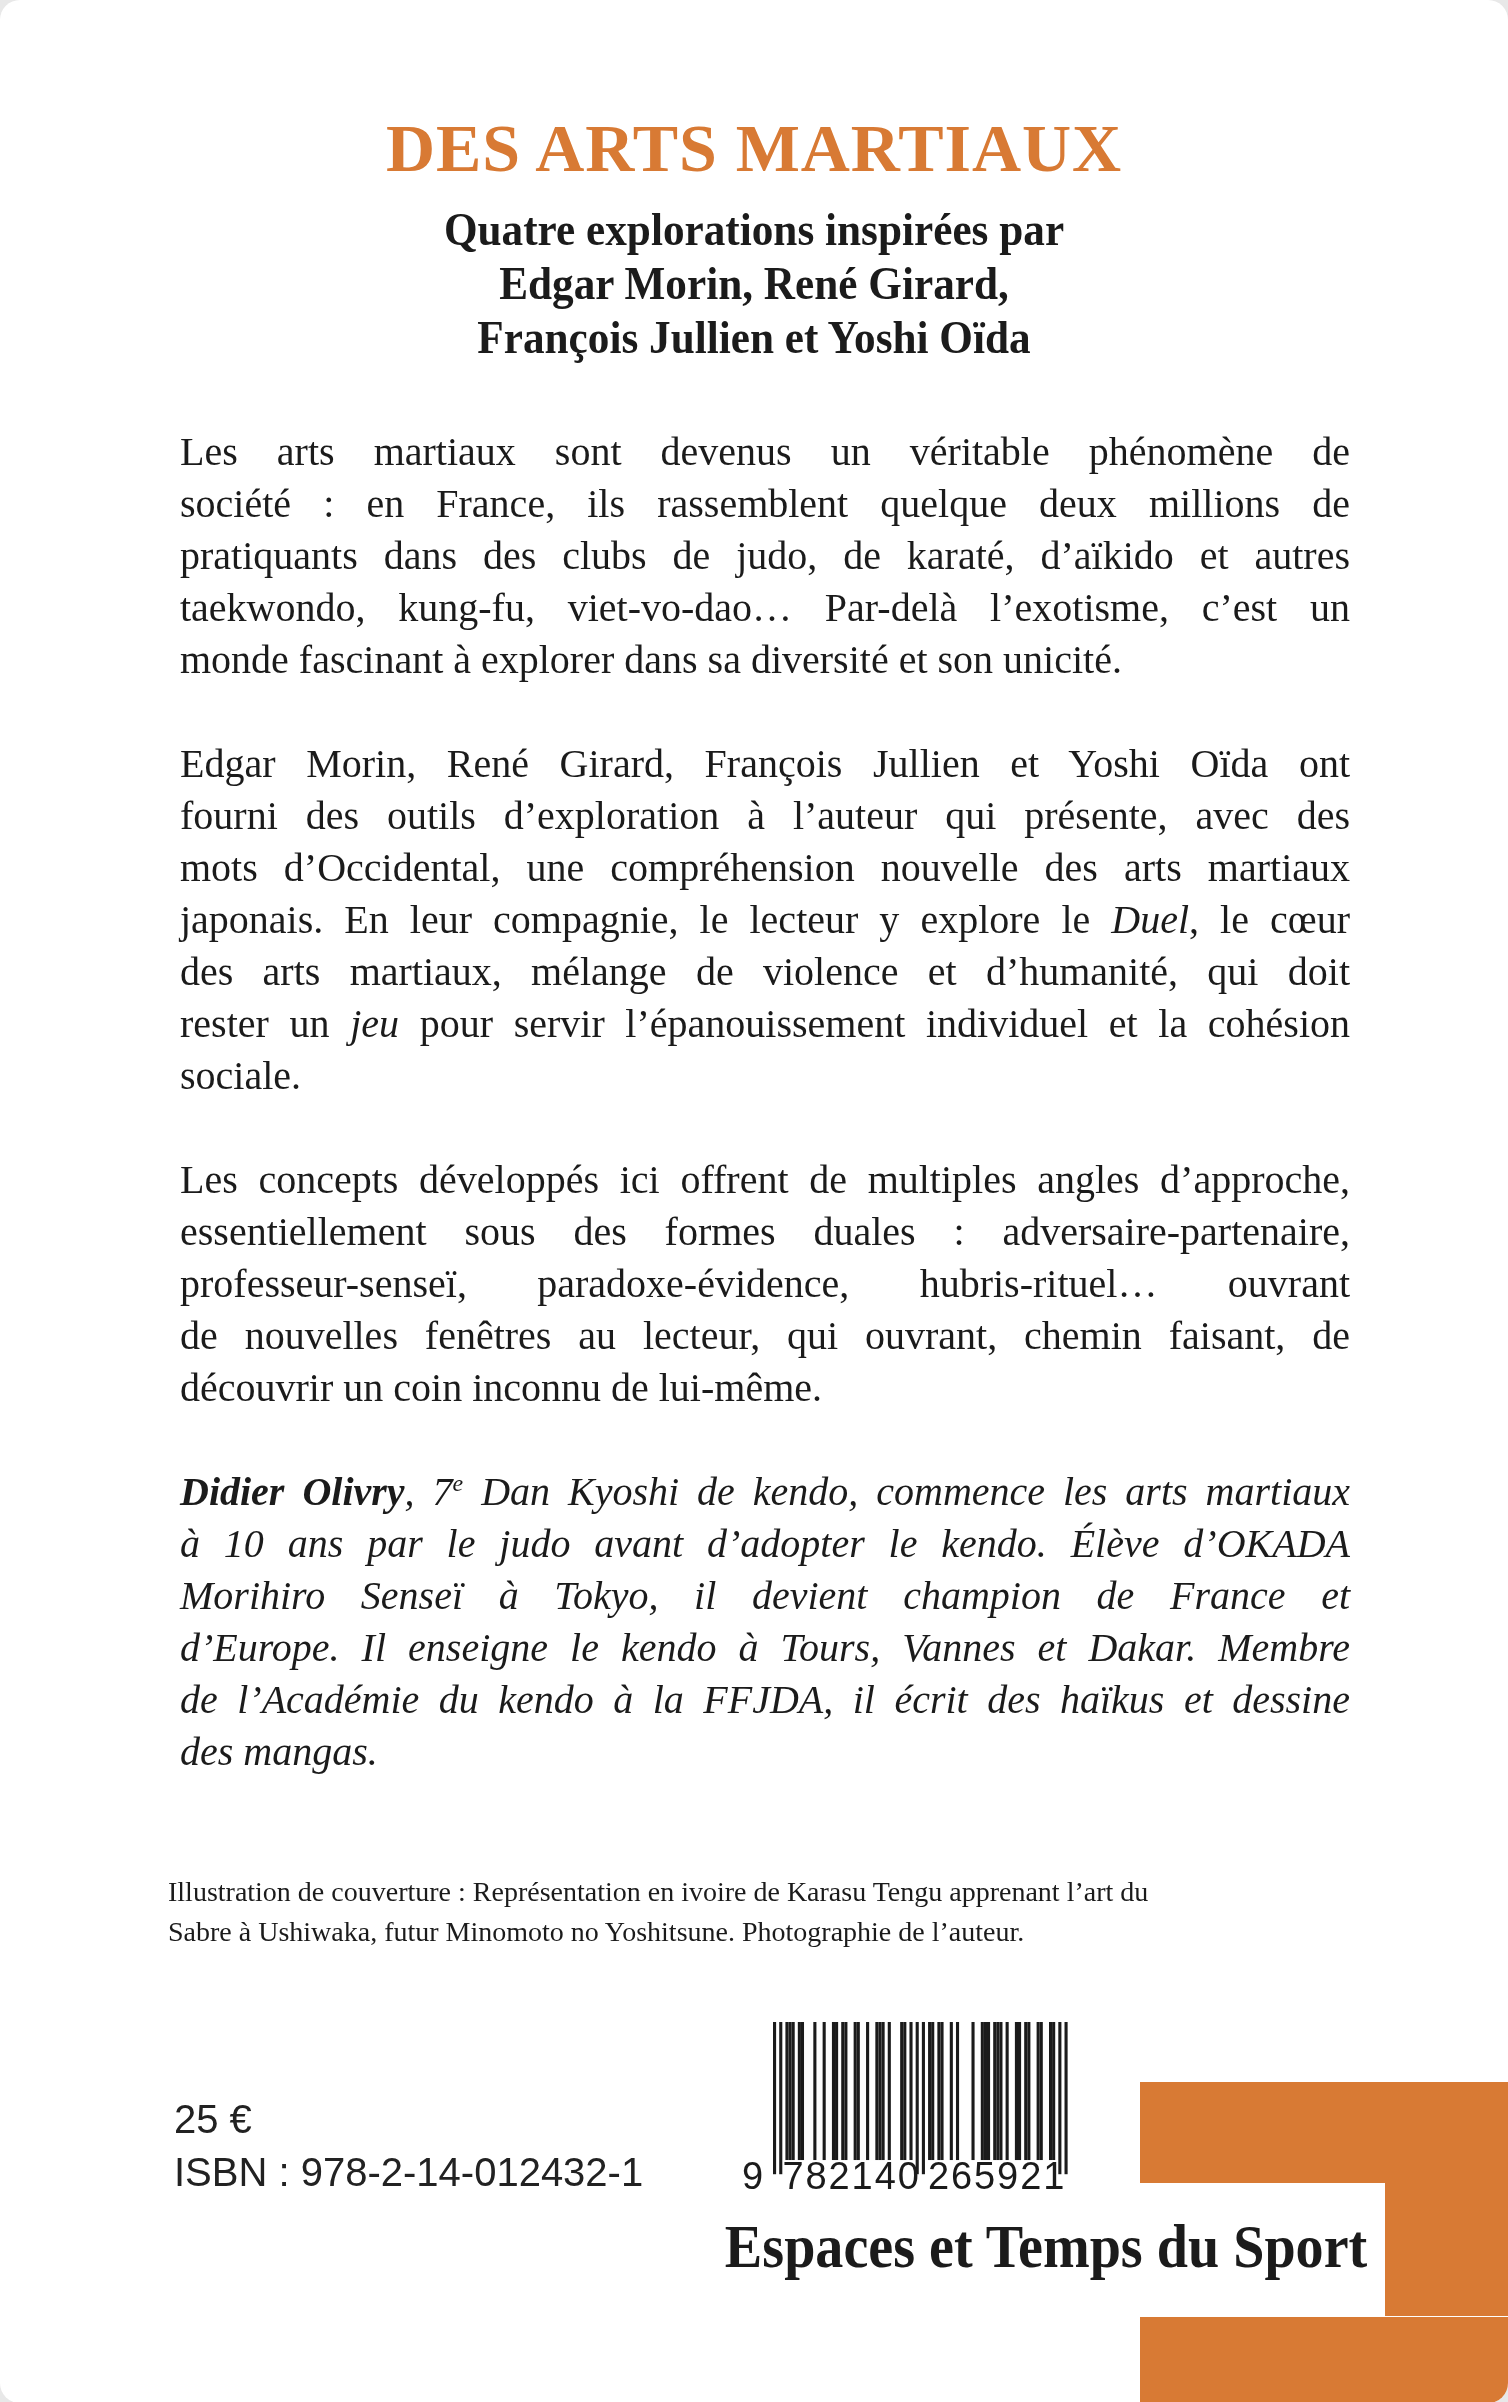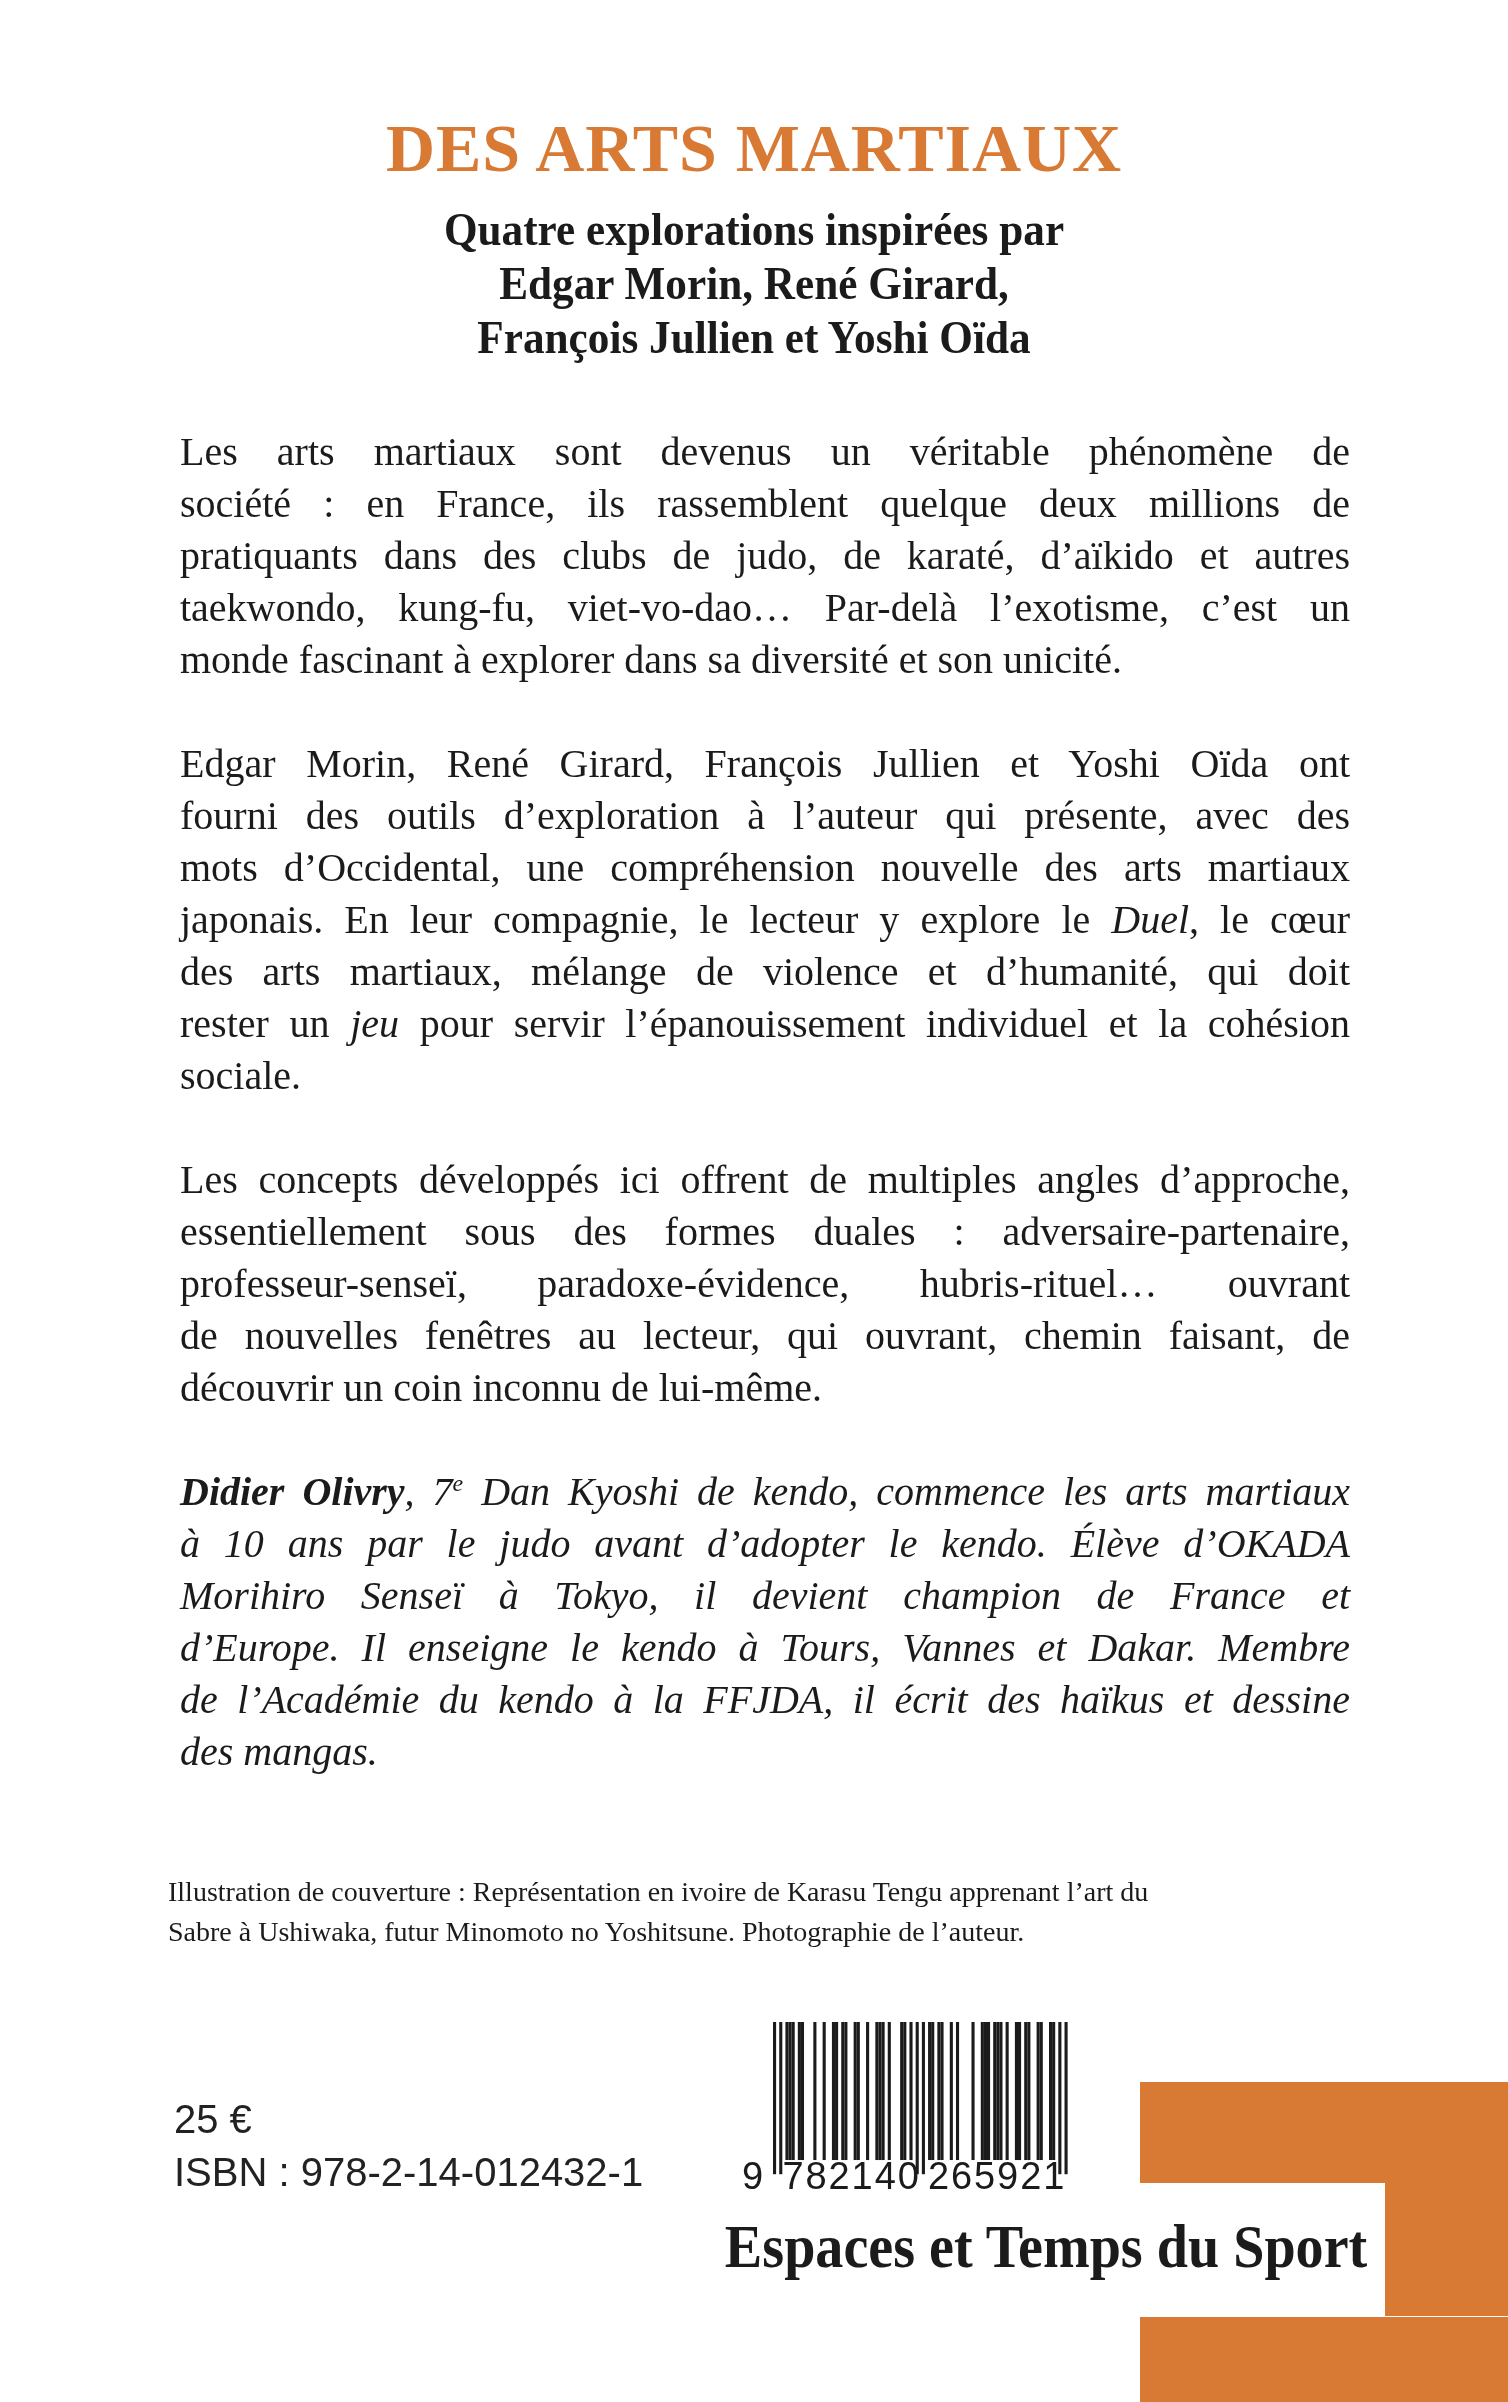--- a/index.html
+++ b/index.html
@@ -64,21 +64,21 @@
   .collection{
     position:absolute;right:141px;top:2214px;
     font-size:61px;line-height:66px;font-weight:bold;
     white-space:nowrap;color:#1b1b1b;
     transform:scaleX(0.92);transform-origin:100% 50%;
   }
 </style>
 </head>
 <body>
 
-<div class="page" style="background: rgb(255, 255, 255);">
+<div class="page" style="background: rgb(255, 255, 255); border-radius: 20px;">
 
   <h1 class="title" style="color: rgb(216, 122, 52);">DES ARTS MARTIAUX</h1>
 
   <div class="subtitle" id="subtitle">
       <div class="sline">Quatre explorations inspirées par</div>
       <div class="sline">Edgar Morin, René Girard,</div>
       <div class="sline">François Jullien et Yoshi Oïda</div>
     </div>
 
   <div class="flow" id="paragraphs">

